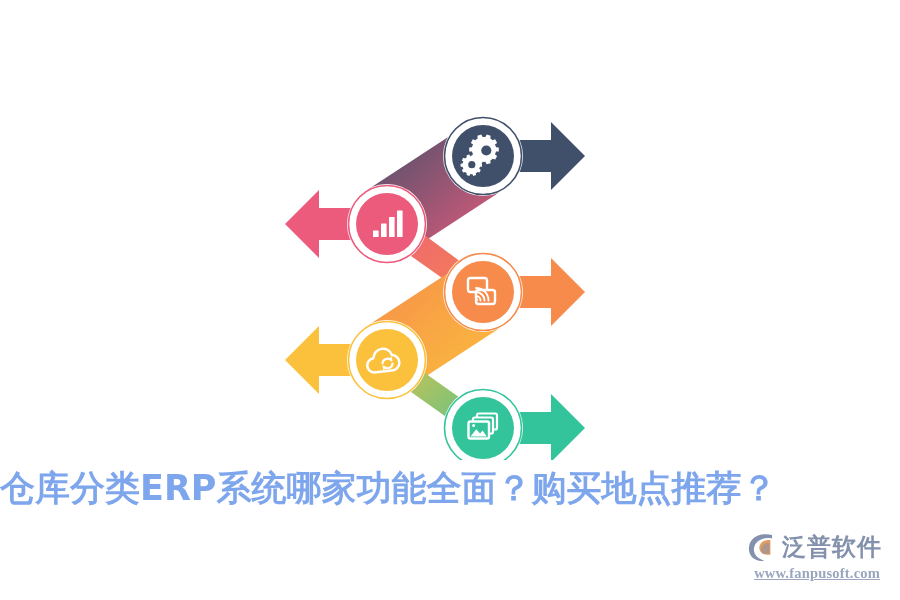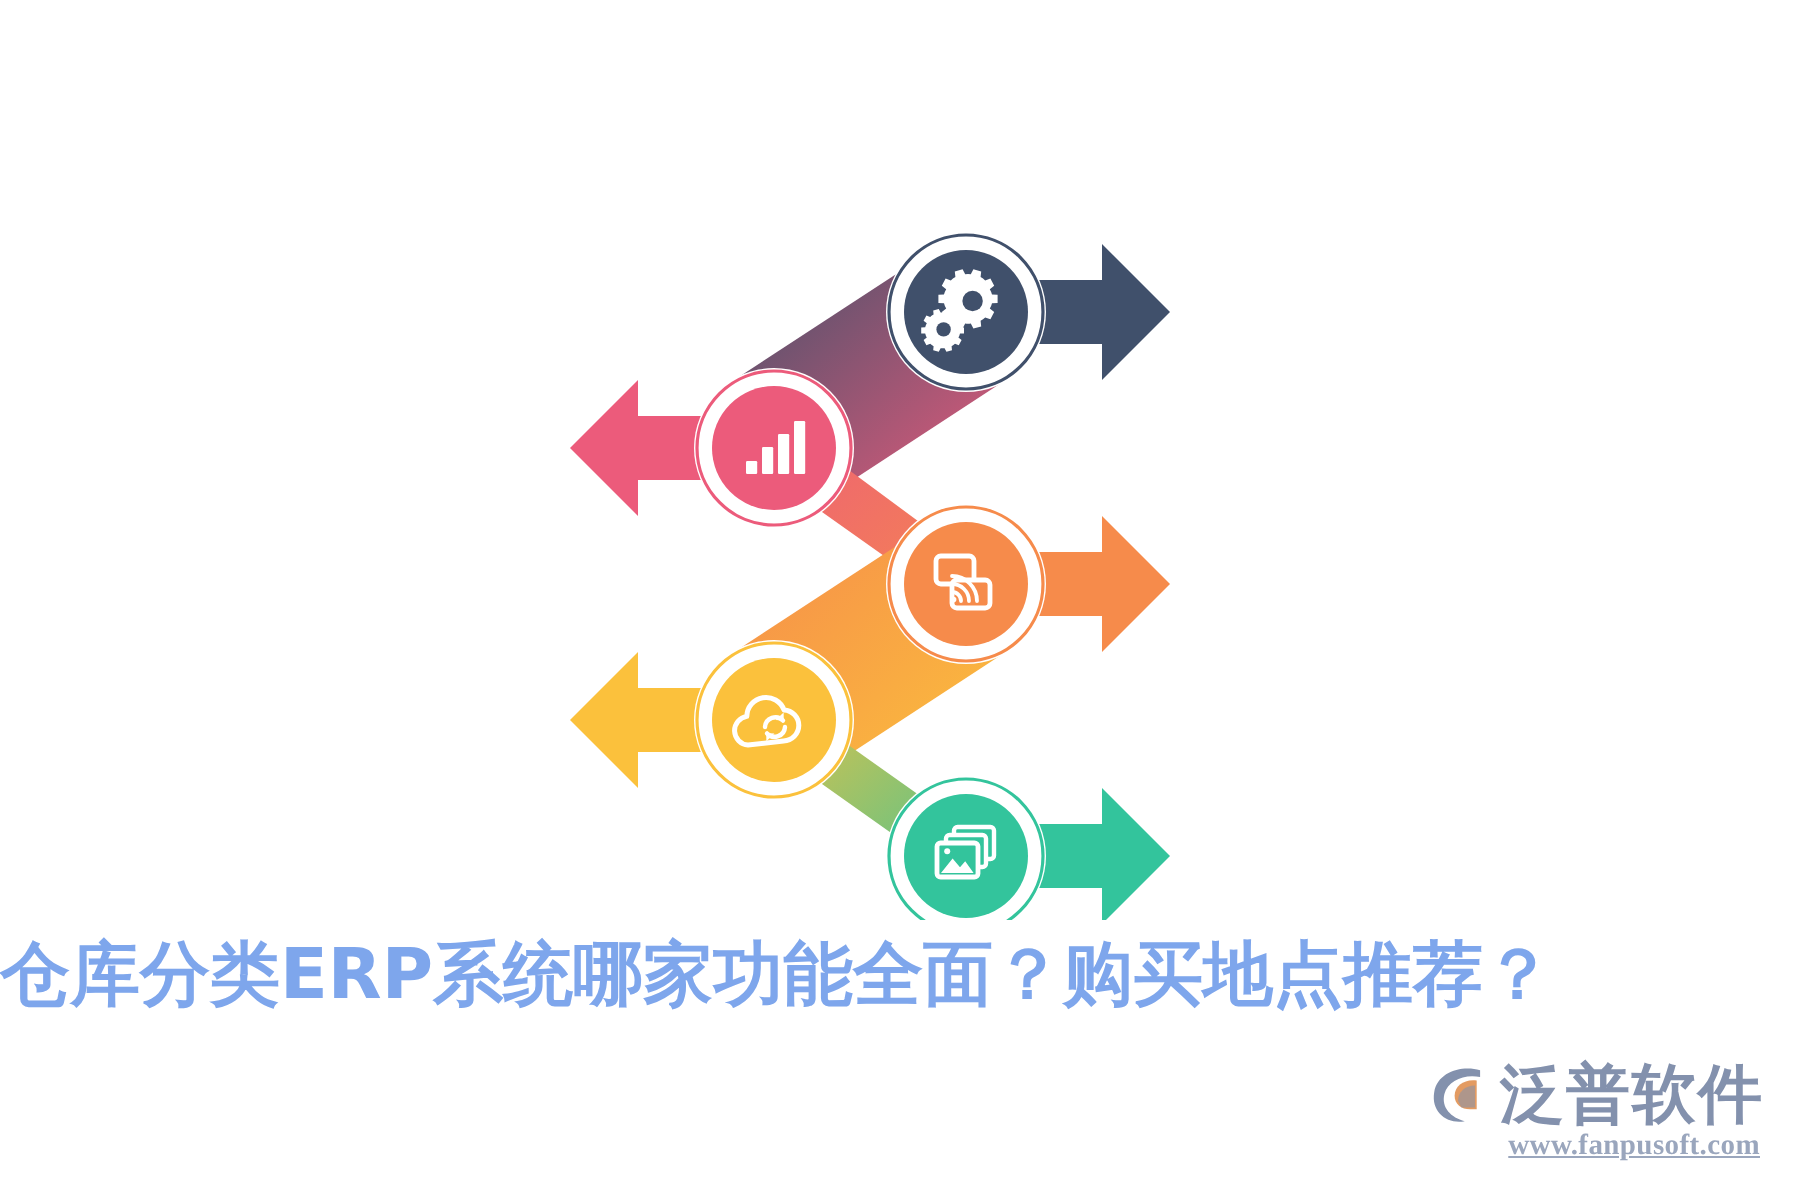--- a/index.html
+++ b/index.html
@@ -41,21 +41,21 @@
     right:18px; bottom:12px;
     width:170px; height:60px;
   }
   .logo-row{
     display:flex;align-items:center;justify-content:flex-end;
     height:38px;
   }
   .logo-mark{width:34px;height:34px;flex:0 0 34px;margin-right:4px;}
   .logo-word{
     color:#8391AD;
-    font-size:32px;
+    font-size:24px;
     font-weight:bold;
     letter-spacing:1px;
     font-family:"DejaVu Sans","Liberation Sans",sans-serif;
     line-height:34px;
   }
   .logo-url{
     text-align:right;
     color:#9AA6BD;
     font-size:14.5px;
     font-weight:bold;

